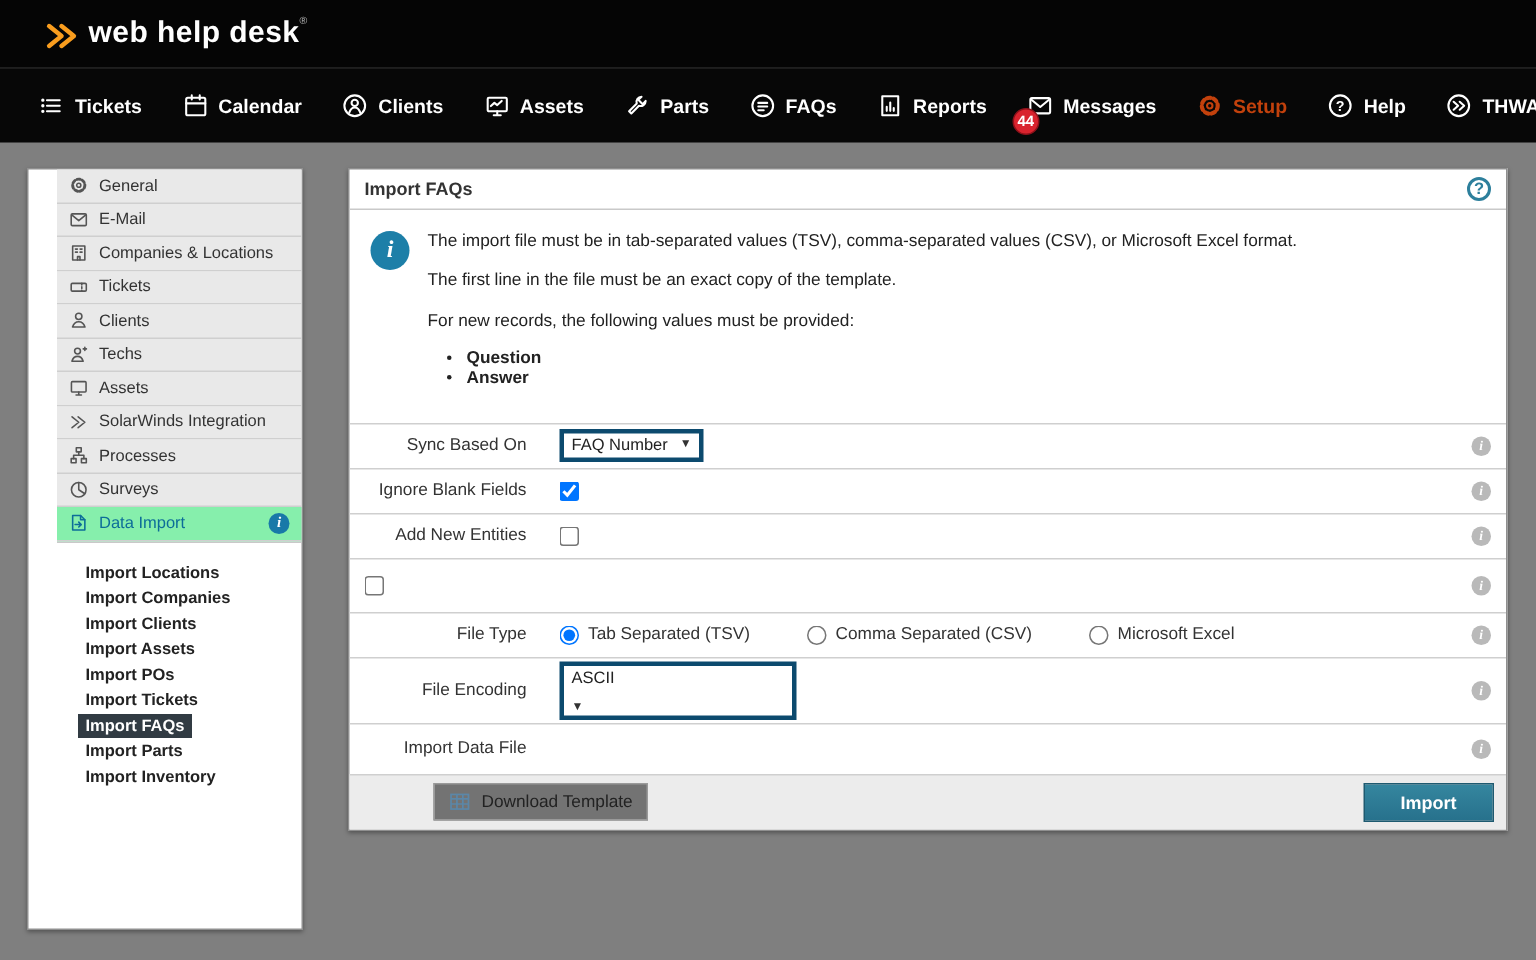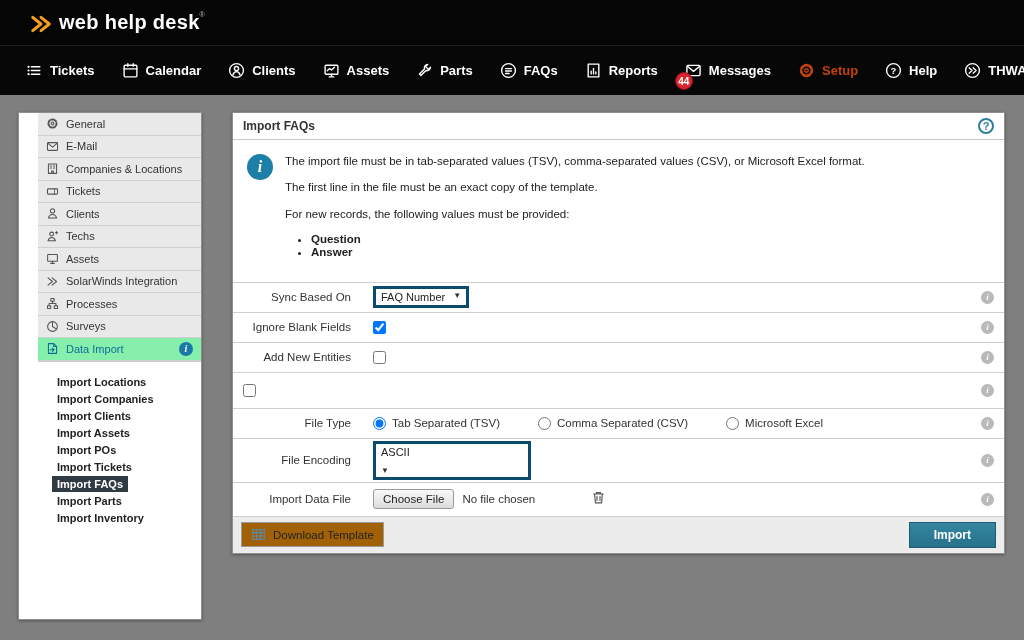--- a/index.html
+++ b/index.html
@@ -61,21 +61,21 @@
   .radio-group { display:flex; align-items:flex-start; gap:6px; }
   .radio-group .gap { width:26px; }
   .radio-label { font-size:11.5px; color:#333; }
 
   .choose-file-btn { border:1px solid #999; background:linear-gradient(#f9f9f9,#dcdcdc); border-radius:3px; padding:3px 9px; font-size:11.5px; color:#222; font-family:"Liberation Sans",sans-serif; cursor:pointer; }
   .file-status { font-size:11.5px; color:#333; }
   .trash-btn { margin-left:48px; background:none; border:none; cursor:pointer; }
   .trash-btn svg { width:15px; height:15px; stroke:#555; fill:none; stroke-width:1.2; stroke-linecap:round; stroke-linejoin:round; }
 
   .panel-footer { display:flex; align-items:center; border-top:1px solid #cfcfcf; background:#ececec; padding:5px 8px; }
-  .dl-btn { display:flex; align-items:center; gap:7px; border:1px solid #9a9a9a; background:#a16207; padding:4px 9px; font-size:11.5px; color:#222; font-family:"Liberation Sans",sans-serif; cursor:pointer; }
+  .dl-btn { display:flex; align-items:center; gap:7px; border:1px solid #9a9a9a; background:#737373; padding:4px 9px; font-size:11.5px; color:#222; font-family:"Liberation Sans",sans-serif; cursor:pointer;margin-left:48px; }
   .dl-btn svg { width:15px; height:15px; stroke:#5b87a8; fill:none; stroke-width:1.2; }
   .import-btn { margin-left:auto; background:linear-gradient(#35869f,#27718c); border:1px solid #1e5a70; color:#fff; font-weight:bold; font-size:12px; padding:5px 24px; font-family:"Liberation Sans",sans-serif; cursor:pointer; }
 </style>
 </head>
 <body>
 
 <div id="app">
 
   <div class="topbar">
     <div class="logo">
@@ -346,29 +346,20 @@
         <span class="fake-select sel-encoding">
           <span>ASCII</span>
           <span class="arrow">▼</span>
         </span>
       </div>
       <span class="row-info">i</span>
     </div>
 
     <div class="form-row" style="min-height:34px;">
       <div class="form-label">Import Data File</div>
-      <div class="form-control">
-        <button class="choose-file-btn">Choose File</button>
-        <span class="file-status">No file chosen</span>
-        <button class="trash-btn">
-          <svg viewBox="0 0 16 16">
-              <path d="M2.8 4.3h10.4M5.8 4.3V2.8h4.4v1.5M3.9 4.3l.8 9.4h6.6l.8-9.4M6.4 6.8v4.4M9.6 6.8v4.4"></path>
-            </svg>
-        </button>
-      </div>
       <span class="row-info">i</span>
     </div>
 
     <div class="panel-footer">
       <button class="dl-btn">
         <svg viewBox="0 0 16 16">
             <rect x="1.8" y="2.8" width="12.4" height="10.4"></rect>
             <path d="M1.8 6h12.4M1.8 9.6h12.4M6 2.8v10.4M10.2 2.8v10.4"></path>
           </svg>
         <span>Download Template</span>

